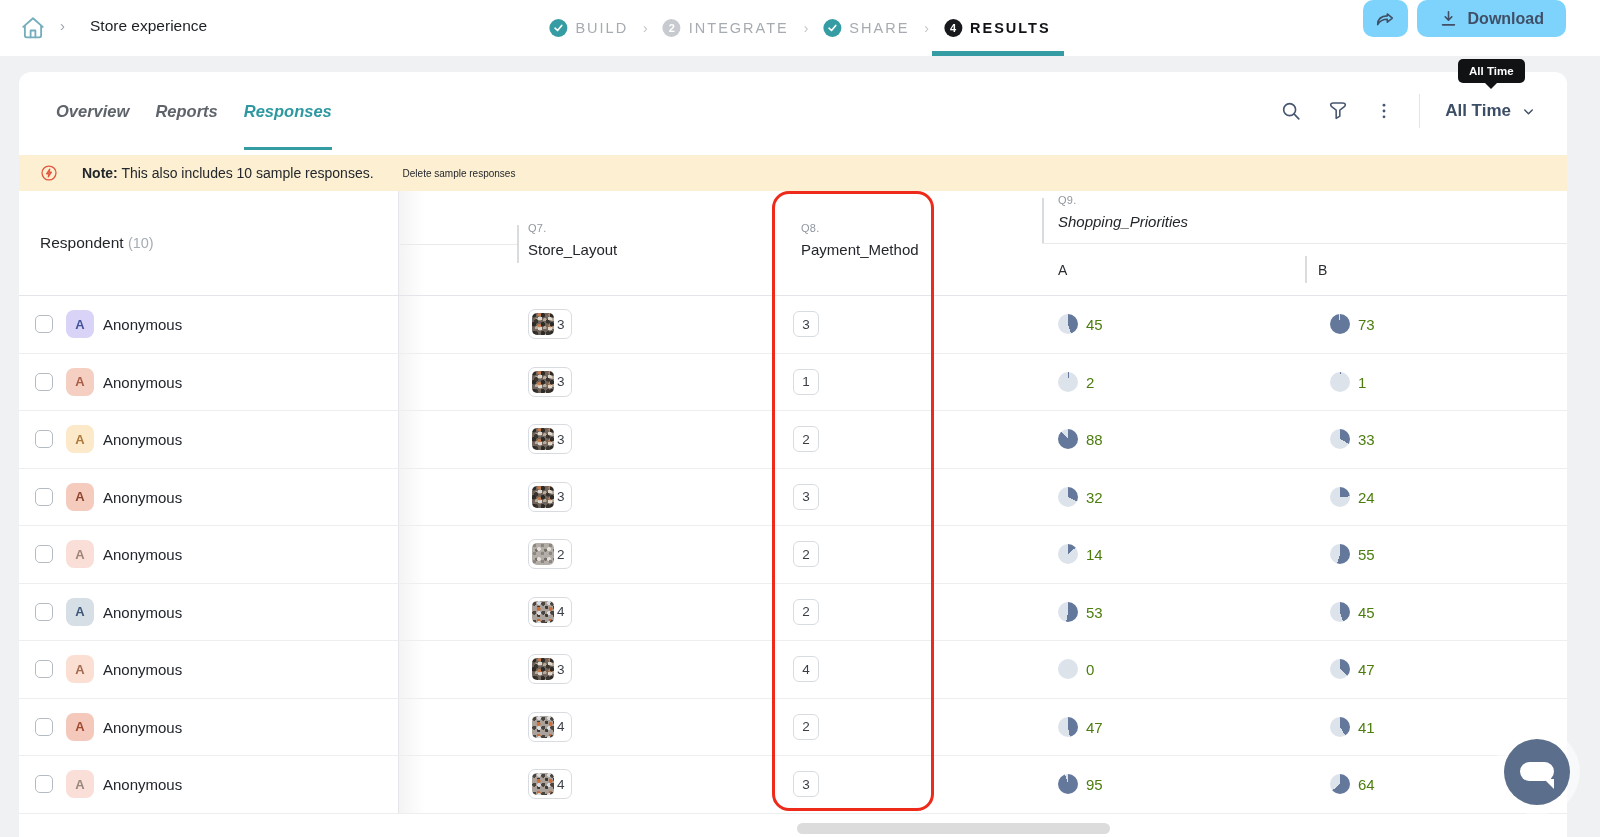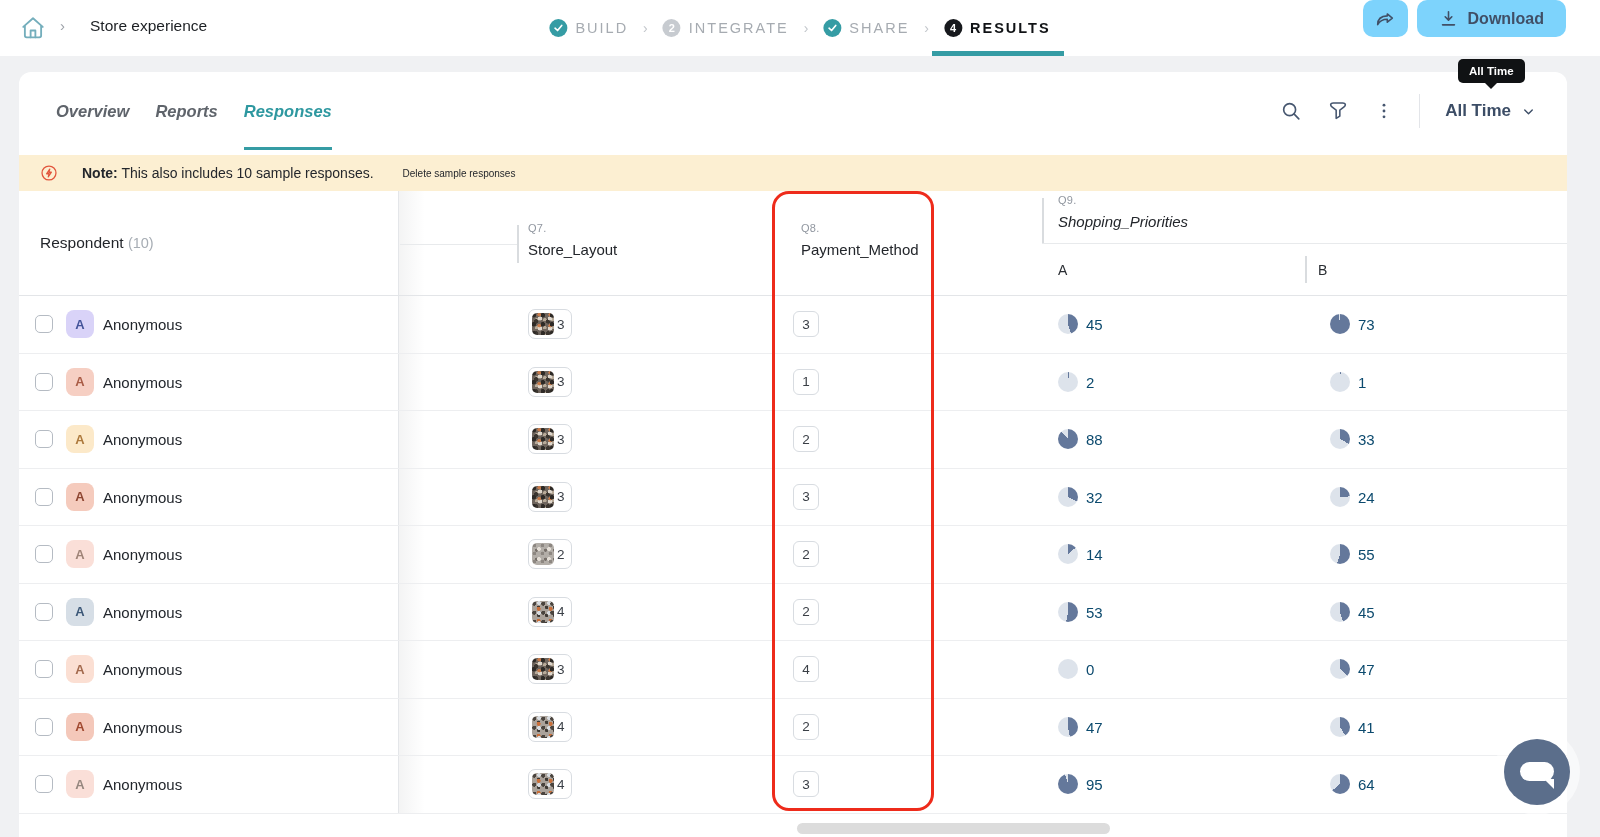--- a/index.html
+++ b/index.html
@@ -92,21 +92,21 @@
     radial-gradient(circle at 50% 80%,#77706a 0 1.4px,transparent 1.8px);
     background-size:8px 8px,10px 10px,9px 9px;}
   .thumb-busy{background-color:#aaa29a;background-image:
     radial-gradient(circle at 25% 30%,#4a443e 0 1.8px,transparent 2.2px),
     radial-gradient(circle at 70% 20%,#d8dce0 0 1.8px,transparent 2.2px),
     radial-gradient(circle at 55% 65%,#c96f3a 0 1.8px,transparent 2.2px),
     radial-gradient(circle at 85% 80%,#3f3a35 0 1.6px,transparent 2px);
     background-size:9px 9px,10px 10px,12px 12px,8px 8px;}
   .pie{position:absolute;top:50%;transform:translateY(-50%);width:20px;height:20px;border-radius:50%;}
   .pie-a{left:1039px;} .pie-b{left:1311px;}
-  .num{position:absolute;top:50%;transform:translateY(-50%);font-size:15px;color:#0c4a6e;text-align:center;}
+  .num{position:absolute;top:50%;transform:translateY(-50%);font-size:15px;color:#4d7c0f;text-align:center;}
   .num-a{left:1067px;} .num-b{left:1339px;}
 
   
   .highlight-rect{position:absolute;left:772px;top:191px;width:162px;height:620px;border:3px solid var(--red);border-radius:17px;pointer-events:none;}
   .tooltip{position:absolute;left:1458px;top:59px;background:#101214;color:#fff;font-size:11.5px;font-weight:700;padding:6px 11px;border-radius:5px;}
   .tooltip::after{content:'';position:absolute;top:100%;left:50%;margin-left:-6px;border:6px solid transparent;border-top-color:#101214;}
   .hscrollbar{position:absolute;left:797px;top:823px;width:313px;height:11px;border-radius:6px;background:#dcdcdc;cursor:pointer;}
   .chat-btn{position:absolute;left:1504px;top:739px;width:66px;height:66px;border-radius:50%;background:var(--chat-bg);box-shadow:0 0 0 10px rgba(255,255,255,.55);cursor:pointer;}
   .chat-bubble{position:absolute;left:16px;top:23px;width:34px;height:19px;background:#fff;border-radius:10px;}
   .chat-tail{position:absolute;left:40px;top:40px;width:10px;height:10px;background:#fff;clip-path:polygon(0 0,100% 0,100% 100%);}

